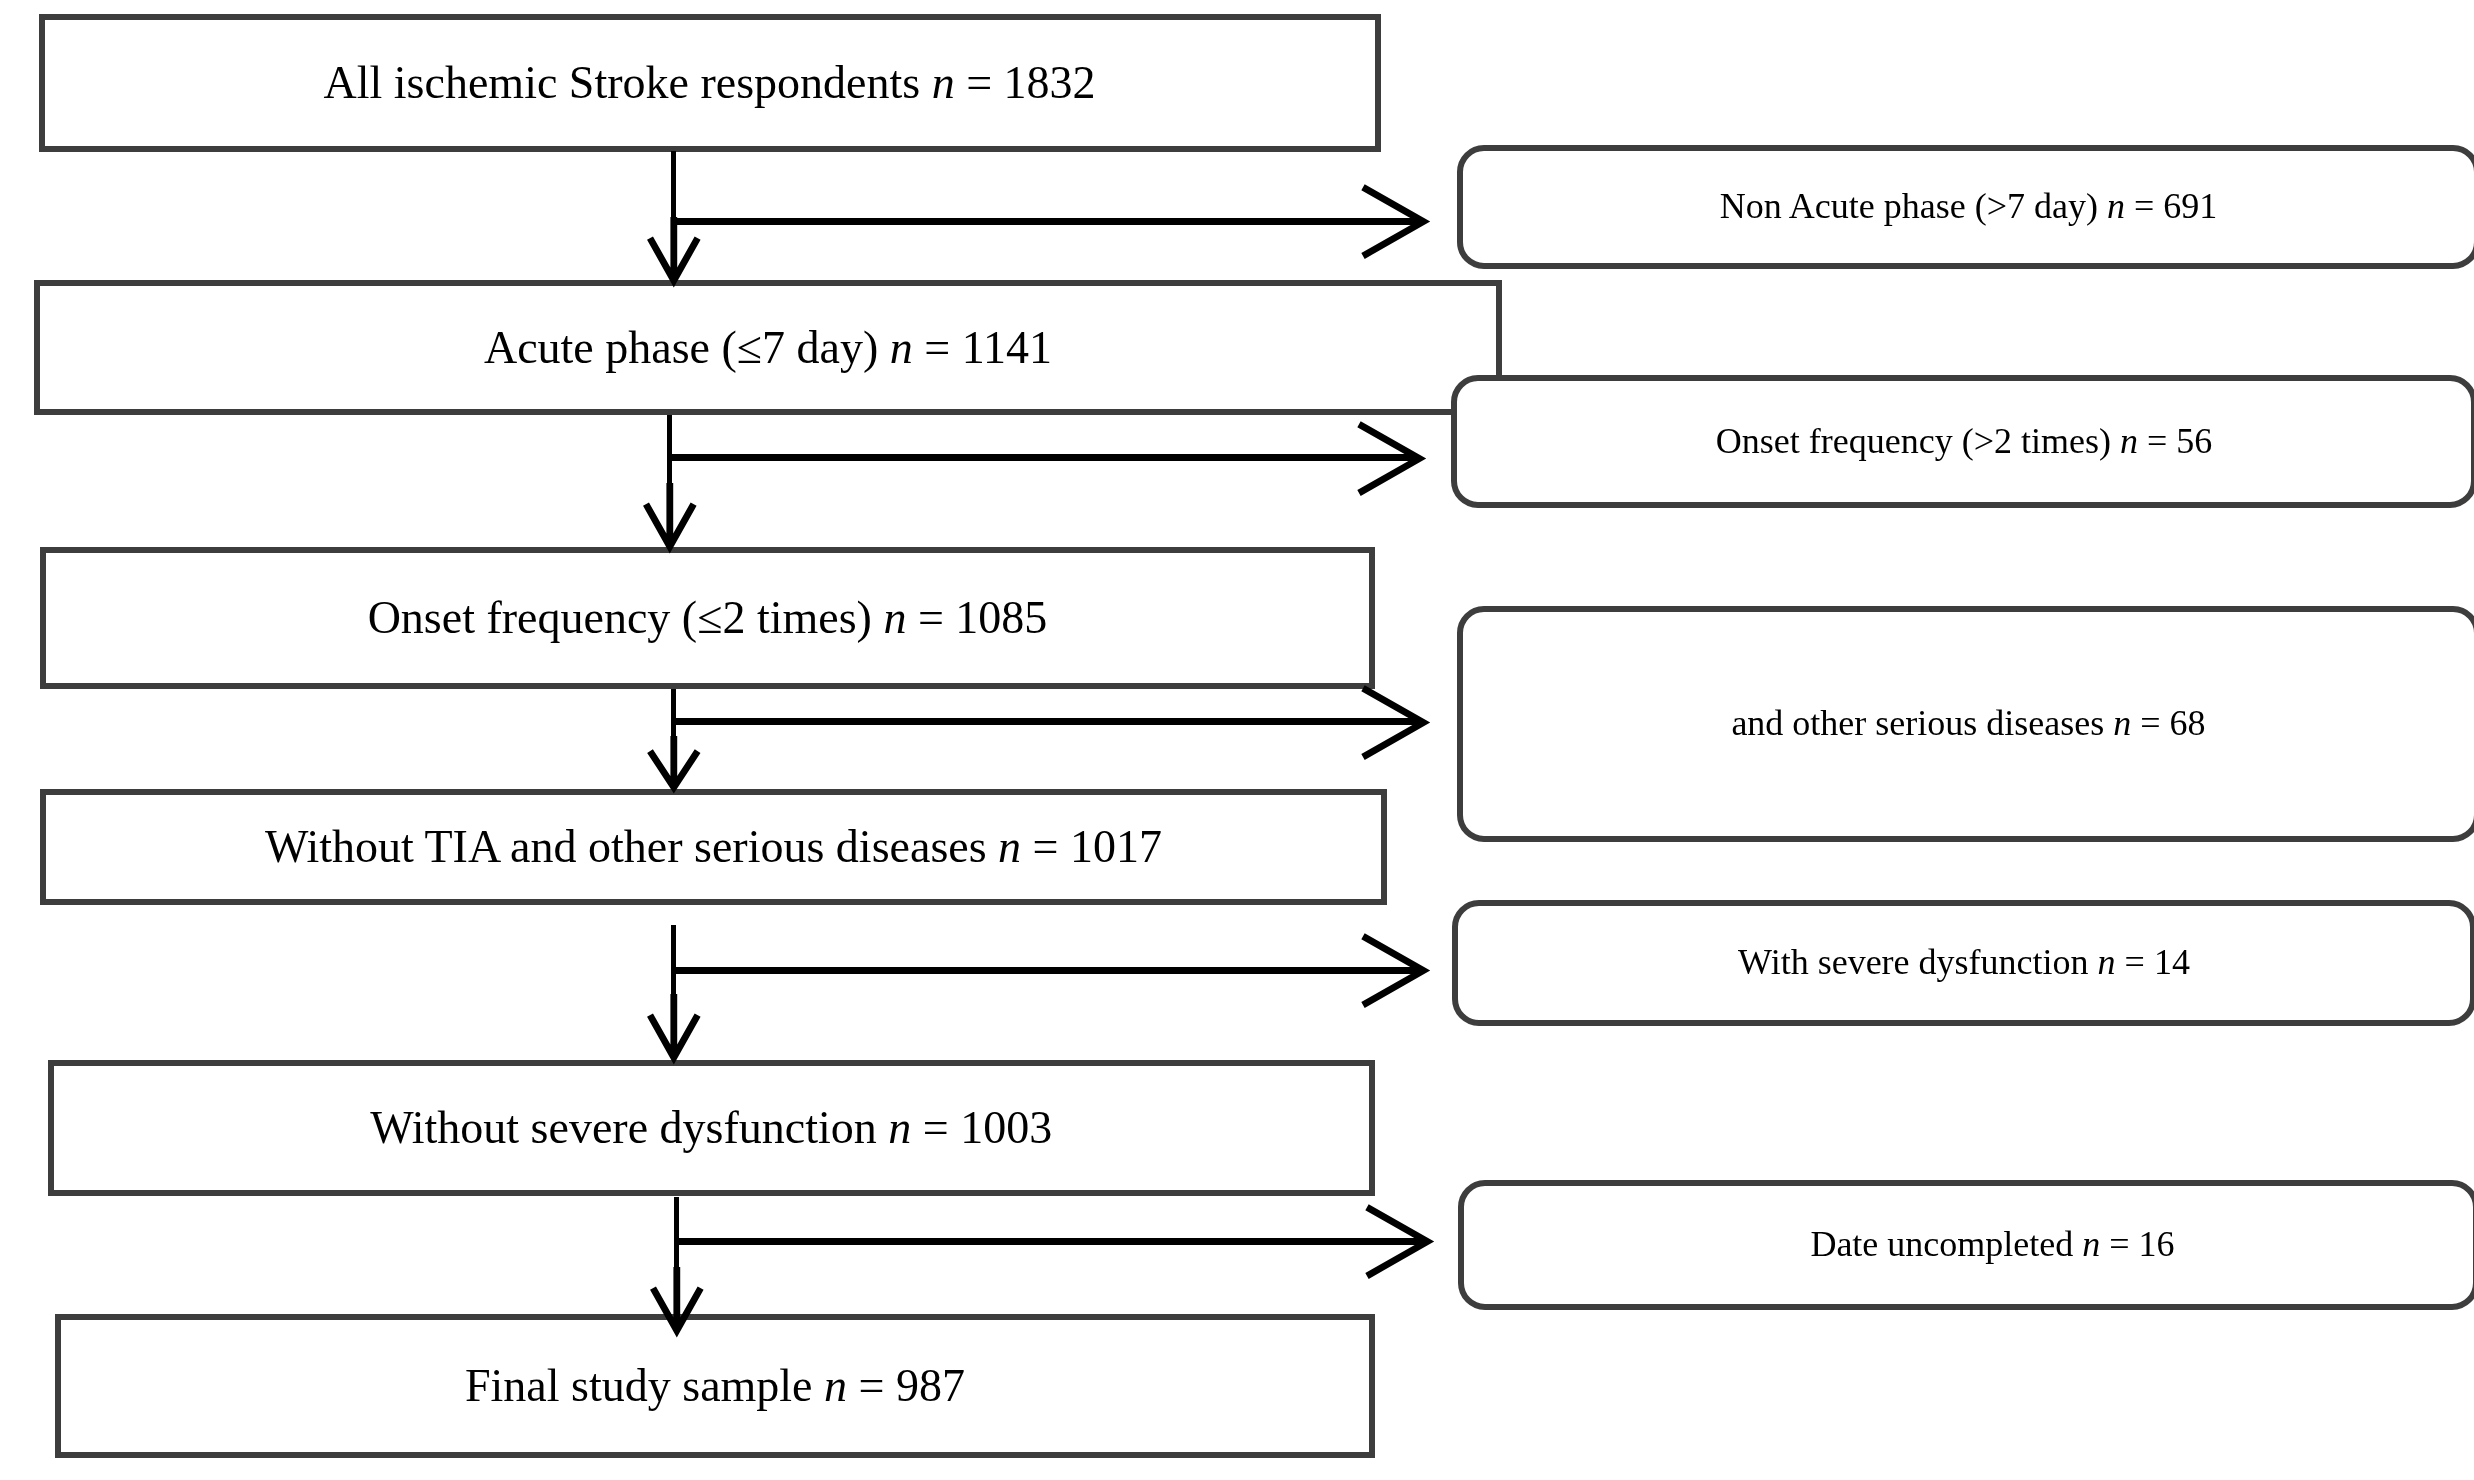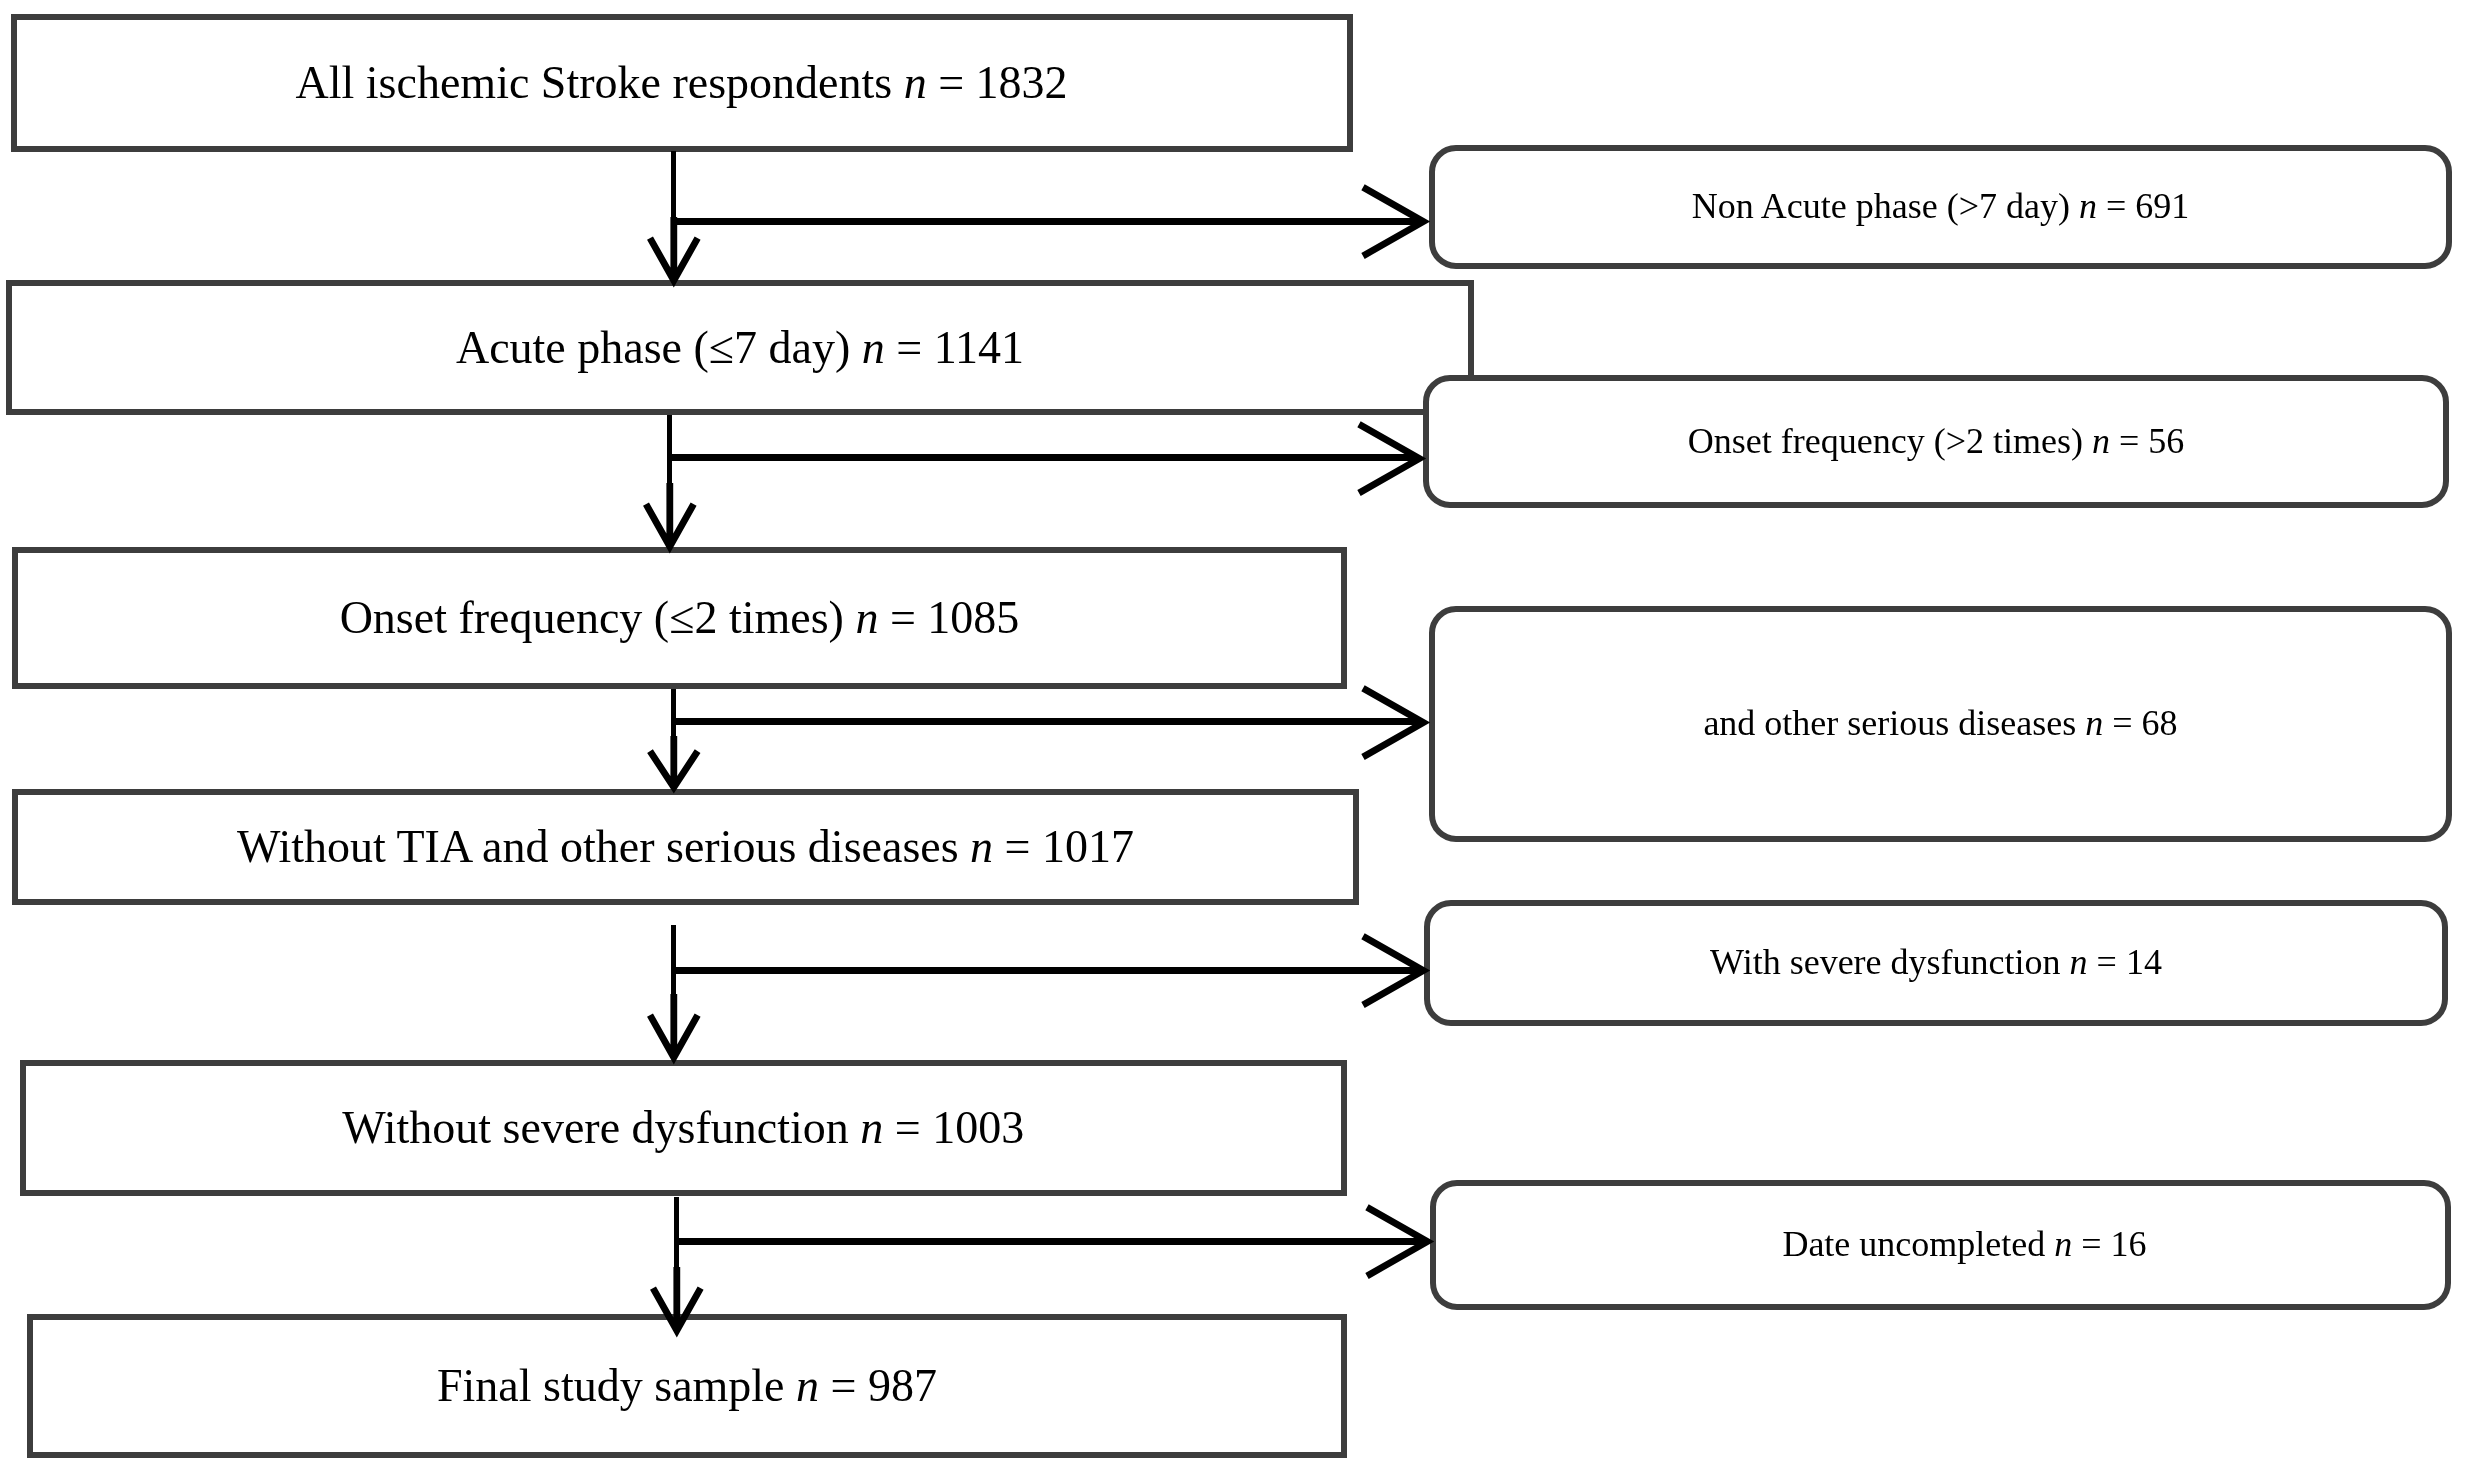--- a/index.html
+++ b/index.html
@@ -24,20 +24,21 @@
     box-sizing: border-box;
     background: #ffffff;
     border: 6.8px solid #3d3d3d;
     display: flex;
     flex-direction: column;
     align-items: center;
     justify-content: center;
     text-align: center;
     color: #000000;
     line-height: 1.55;
+    margin-left: 28px;
   }
   .node .line {
     display: block;
     white-space: nowrap;
   }
   .node .nvar {
     font-style: italic;
   }
   .node-main {
     font-size: 46px;

